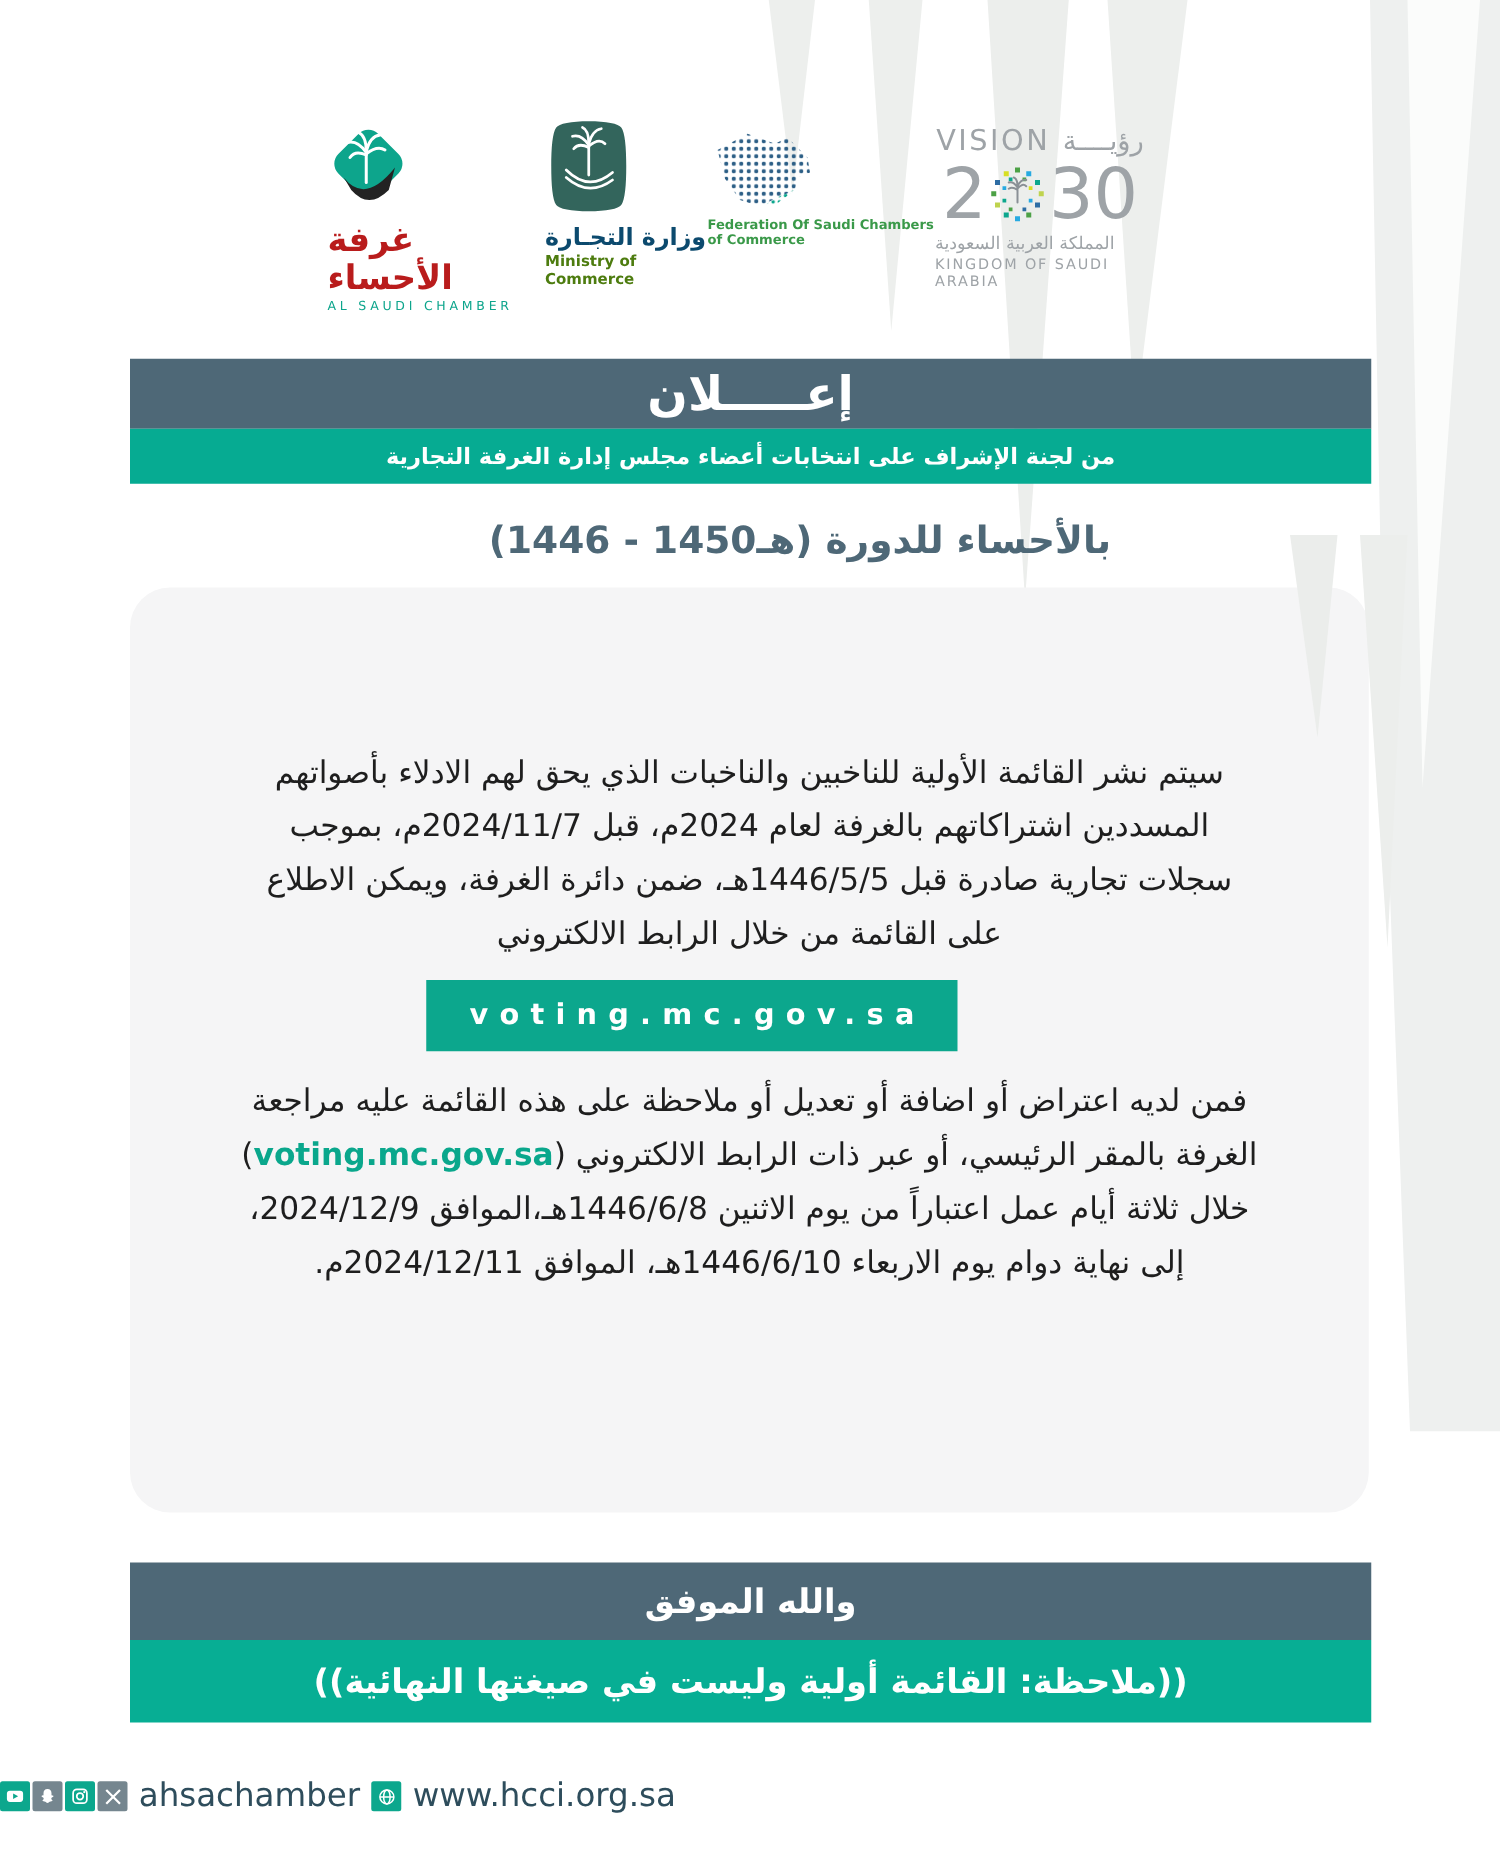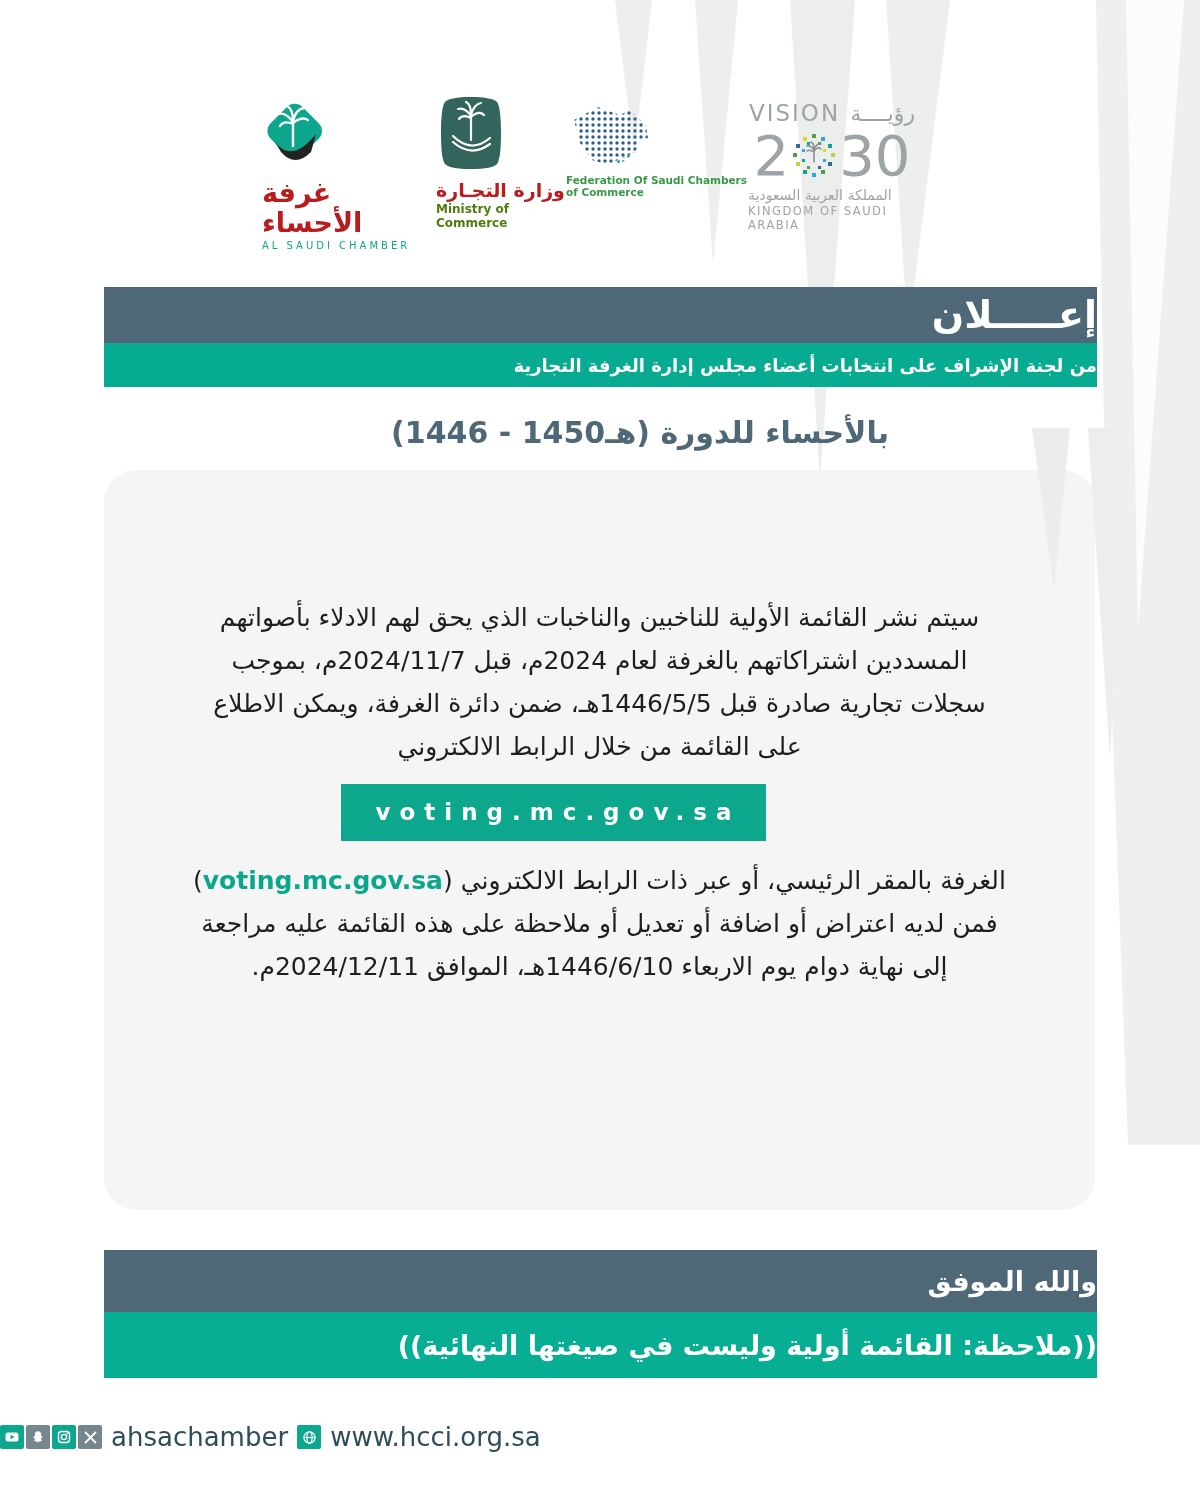--- a/index.html
+++ b/index.html
@@ -10,33 +10,33 @@
   }
   
   .wm{position:absolute;left:0;top:0;z-index:0;pointer-events:none;}
   .wm-over{position:absolute;left:0;top:0;z-index:2;pointer-events:none;}
   
   .logo{position:absolute;z-index:3;text-align:left;}
   .logo-alahsa{left:262px;top:94px;width:166px;}
   .alahsa-ar{font-size:27px;font-weight:bold;color:#b91c1c;direction:rtl;line-height:30px;margin-top:2px;}
   .alahsa-en{font-size:10px;letter-spacing:3px;color:#0DA58C;margin-top:2px;}
   .logo-ministry{left:436px;top:94px;width:140px;}
-  .ministry-ar{font-size:19px;font-weight:bold;color:#b91c1c;direction:rtl;line-height:22px;margin-top:3px;}
+  .ministry-ar{font-size:19px;font-weight:bold;color:#0c4a6e;direction:rtl;line-height:22px;margin-top:3px;}
   .ministry-en{font-size:12px;font-weight:bold;color:#4d7c0f;margin-top:1px;}
   .logo-federation{left:566px;top:104px;width:196px;}
   .fed-ar{font-size:16px;font-weight:bold;color:#1E5B80;direction:rtl;line-height:20px;margin-top:5px;}
   .fed-en{font-size:10.5px;font-weight:bold;color:#3A9949;margin-top:2px;}
   .logo-vision{left:748px;top:100px;width:168px;color:#9EA3A7;}
   .vision-row1{display:flex;justify-content:center;align-items:center;gap:10px;font-size:23px;letter-spacing:2px;}
   .vision-row1 .ar{letter-spacing:0;font-size:22px;}
   .vision-row2{display:flex;justify-content:center;align-items:center;font-size:56px;line-height:56px;margin-top:2px;}
   .vision-ksa-ar{font-size:14px;direction:rtl;margin-top:3px;}
   .vision-ksa-en{font-size:11.5px;letter-spacing:1.5px;margin-top:1px;}
   
-  .bar{position:absolute;left:104px;width:993px;z-index:3;display:flex;align-items:center;color:#fff;font-weight:bold;}
+  .bar{position:absolute;left:104px;width:993px;z-index:3;display:flex;align-items:center;justify-content:center;color:#fff;font-weight:bold;}
   .bar-title{top:287px;height:56px;background:#4E6877;font-size:38px;direction:rtl;}
   .bar-sub{top:343px;height:44px;background:#06AB92;font-size:18px;direction:rtl;}
   .subtitle2{position:absolute;left:0;top:415px;width:100%;z-index:3;text-align:center;color:#4E6877;font-weight:bold;font-size:30px;direction:rtl;padding-left:40px;}
   .subtitle2 .range{direction:ltr;unicode-bidi:embed;}
   
   .card{position:absolute;left:104px;top:470px;width:991px;height:740px;background:#F5F5F6;border-radius:32px;z-index:1;}
   .card-inner{padding:126px 32px 0;direction:rtl;text-align:center;color:#1E1E1E;font-size:25px;line-height:43px;}
   .bline{white-space:nowrap;}
   .inline-link{color:#0AA78C;font-weight:bold;}
   .badge-wrap{text-align:center;margin:16px 0 18px;}
@@ -166,24 +166,25 @@
 
 <div class="card">
   <div class="card-inner">
     <div class="bline">سيتم نشر القائمة الأولية للناخبين والناخبات الذي يحق لهم الادلاء بأصواتهم</div>
     <div class="bline">المسددين اشتراكاتهم بالغرفة لعام 2024م، قبل 2024/11/7م، بموجب</div>
     <div class="bline">سجلات تجارية صادرة قبل 1446/5/5هـ، ضمن دائرة الغرفة، ويمكن الاطلاع</div>
     <div class="bline">على القائمة من خلال الرابط الالكتروني</div>
     <div class="badge-wrap">
       <span class="badge">voting.mc.gov.sa</span>
     </div>
+    <div class="bline">فمن لديه اعتراض أو اضافة أو تعديل أو ملاحظة على هذه القائمة عليه مراجعة</div>
     <div class="bline">
       <span>الغرفة بالمقر الرئيسي، أو عبر ذات الرابط الالكتروني (</span><span class="inline-link">voting.mc.gov.sa</span><span>)</span>
     </div>
-    <div class="bline">فمن لديه اعتراض أو اضافة أو تعديل أو ملاحظة على هذه القائمة عليه مراجعة</div>
+    <div class="bline">خلال ثلاثة أيام عمل اعتباراً من يوم الاثنين 1446/6/8هـ،الموافق 2024/12/9،</div>
     <div class="bline">إلى نهاية دوام يوم الاربعاء 1446/6/10هـ، الموافق 2024/12/11م.</div>
   </div>
 </div>
 
 <svg class="wm-over" width="1200" height="1500" viewBox="0 0 1200 1500">
   <polygon points="1032,428 1070,428 1054,590" fill="#EBEDEB"></polygon>
   <polygon points="1088,428 1126,428 1110,758" fill="#ECEEEC"></polygon>
 </svg>
 
 <div class="bar bar-blessing">

